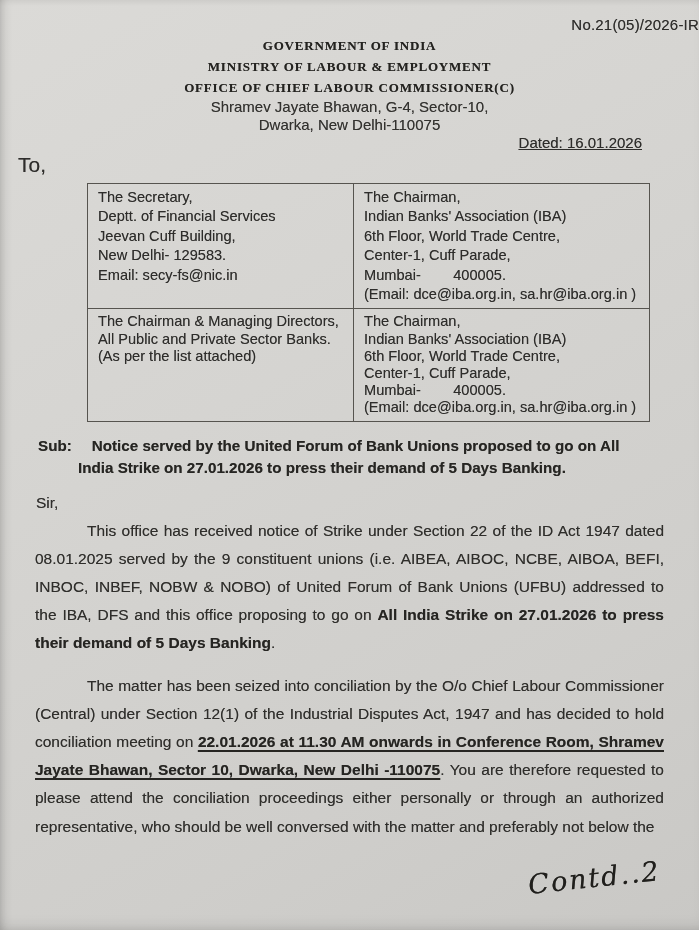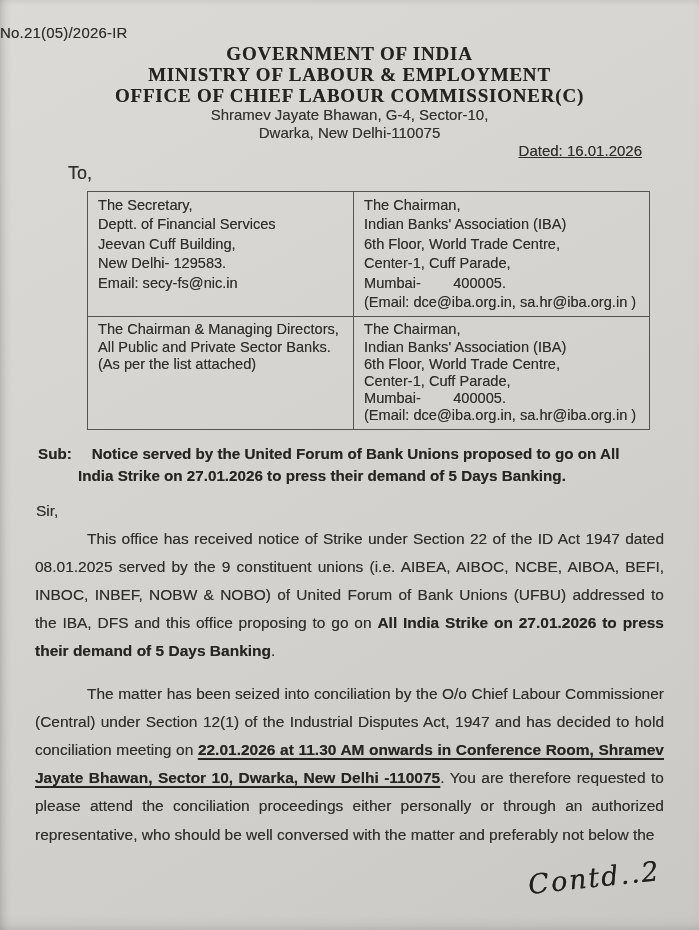--- a/index.html
+++ b/index.html
@@ -11,37 +11,37 @@
     width:699px; height:930px;
     background:linear-gradient(150deg,#dbdad7 0%,#d5d4d1 40%,#cfcecb 75%,#c9c8c5 100%);
     box-shadow: inset 7px 0 12px -7px rgba(0,0,0,0.25),
                 inset 0 -10px 16px -10px rgba(0,0,0,0.15),
                 inset 0 6px 10px -8px rgba(0,0,0,0.10);
     font-family:"Liberation Sans", sans-serif;
     color:#2e2d2b;
     text-shadow:0 0 0.5px rgba(46,45,43,0.55);
   }
 
-  .ref-no { padding-top:24px; text-align:left; font-size:15px; line-height:17px; letter-spacing:0.2px; }
+  .ref-no { padding-top:16px; text-align:right; font-size:15px; line-height:17px; letter-spacing:0.2px; }
 
   .org-line {
     text-align:center;
     font-family:"Liberation Serif", serif;
     font-weight:bold;
-    font-size:19px; line-height:21px;
+    font-size:13px; line-height:21px;
     letter-spacing:0.8px;
     color:#242320;
   }
   .org-first { margin-top:2px; }
 
   .addr-line { text-align:center; font-size:15px; line-height:18px; color:#33322f; }
 
   .dated { text-align:right; padding-right:57px; font-size:15px; line-height:18px;text-decoration:underline; }
 
-  .to-label { margin:4px 0 0 68px; font-size:18px; line-height:18px; }
+  .to-label { margin:4px 0 0 18px; font-size:21px; line-height:18px; }
 
   table.recipients {
     margin:9px 0 0 87px;
     width:562px;
     border-collapse:collapse;
     table-layout:fixed;
   }
   table.recipients td {
     border:1.4px solid #56544f;
     vertical-align:top;

